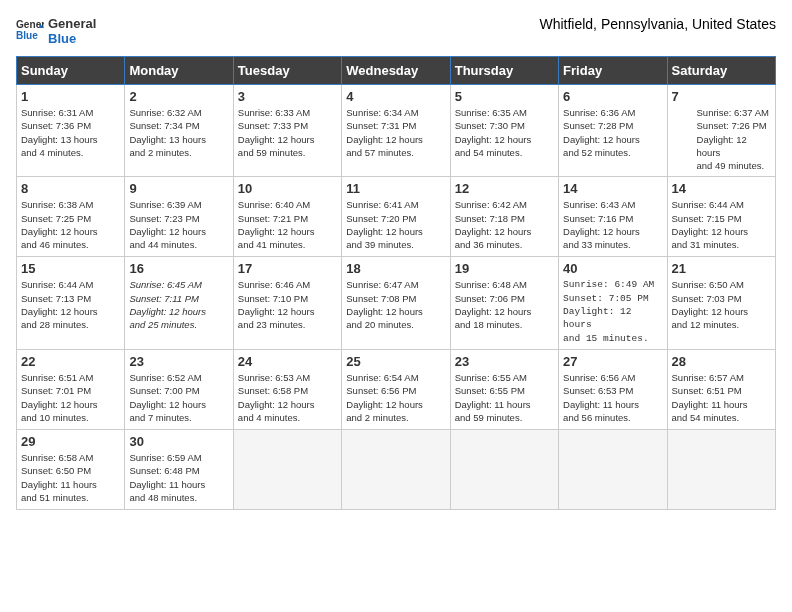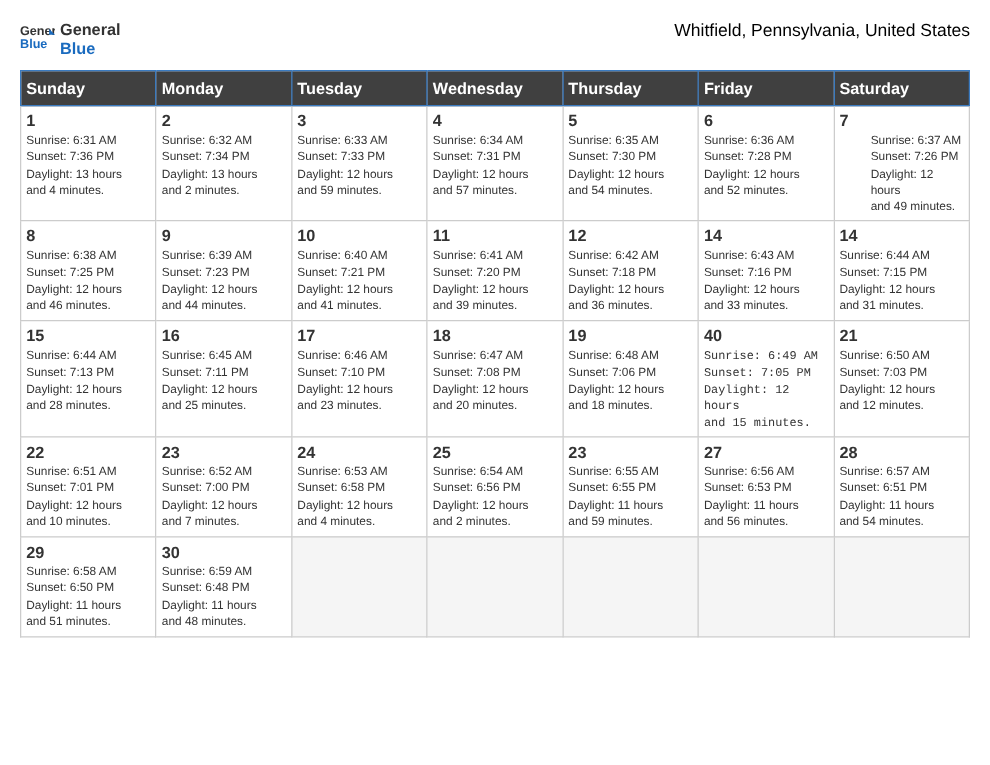--- a/index.html
+++ b/index.html
@@ -211,21 +211,21 @@
       <tr>
         <td>
           <div class="day-num">15</div>
           <div class="day-info" style="white-space: pre-line;">Sunrise: 6:44 AM
 Sunset: 7:13 PM
 Daylight: 12 hours
 and 28 minutes.</div>
         </td>
         <td>
           <div class="day-num">16</div>
-          <div class="day-info" style="white-space: pre-line;">Sunrise: 6:45 AM
+          <div class="day-info" style="white-space: pre-line; font-style: italic;">Sunrise: 6:45 AM
 Sunset: 7:11 PM
 Daylight: 12 hours
 and 25 minutes.</div>
         </td>
         <td>
           <div class="day-num">17</div>
           <div class="day-info" style="white-space: pre-line;">Sunrise: 6:46 AM
 Sunset: 7:10 PM
 Daylight: 12 hours
 and 23 minutes.</div>

